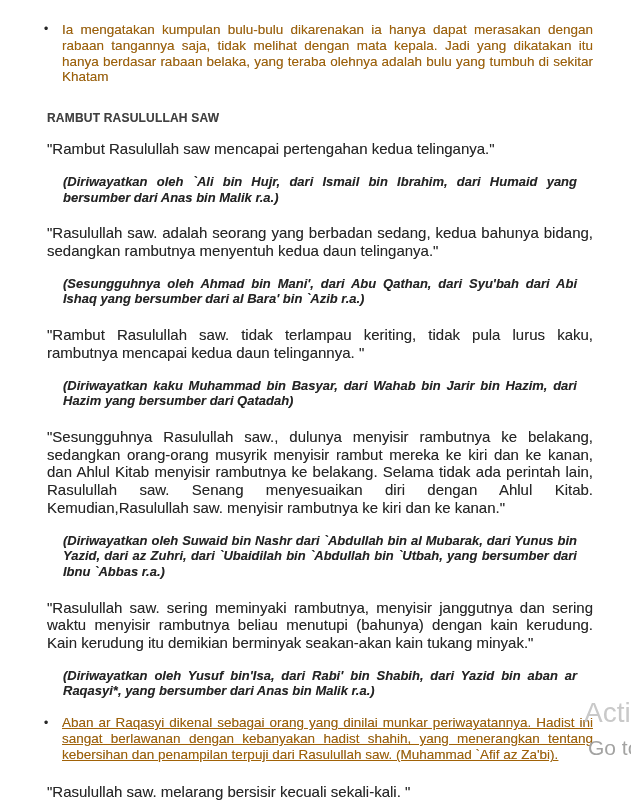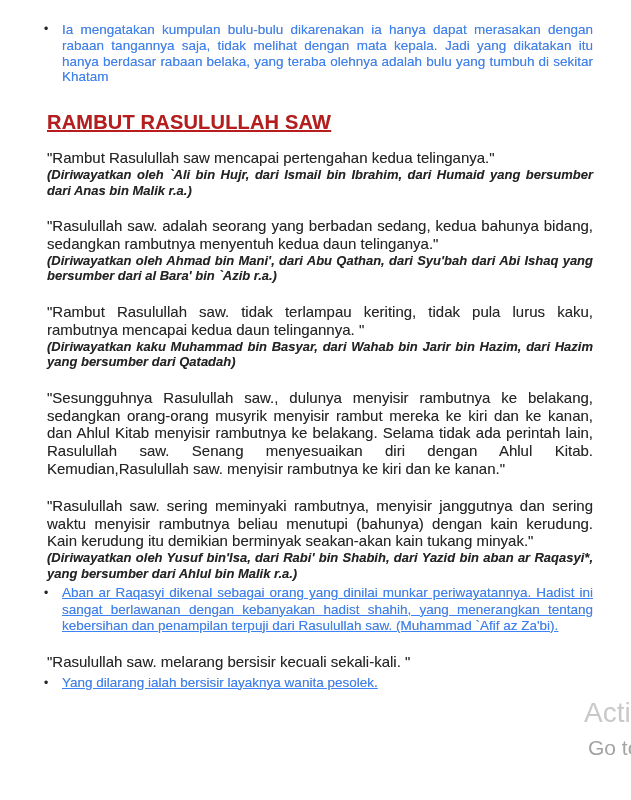--- a/index.html
+++ b/index.html
@@ -33,44 +33,43 @@
     width: 18px;
     margin-left: -3px;
     font-size: 12px;
     line-height: 15.5px;
   }
   .bullet-text {
     flex: 1;
     text-align: justify;
     font-size: 13.5px;
     line-height: 15.8px;
-    color: #3b82f6;
+    color: #a16207;
   }
   
   .section-heading {
-    font-size: 20px;
+    font-size: 12px;
     font-weight: bold;
     letter-spacing: 0.2px;
-    color: #b91c1c;
+    color: #404040;
     margin: 0;
-    text-decoration: underline;
   }
   .heading-1 { margin: 26px 0 15px 0; }
   .heading-2 { margin: 30px 0 14px 0; }
   
   .entry { margin: 0 0 19px 0; }
   .quote {
     margin: 0;
     font-size: 15px;
     line-height: 17.8px;
     text-align: justify;
     color: #262626;
   }
   .attribution {
-    margin: 0;
+    margin: 16px;
     font-size: 13px;
     font-weight: bold;
     font-style: italic;
     line-height: 15.6px;
     text-align: justify;
     color: #242424;
   }
   .note-row { margin-top: 4px; }
   .note-row .bullet-glyph { line-height: 16.2px; }
   .note-row .bullet-text { font-size: 13.5px; line-height: 16.2px; text-decoration: underline; }
@@ -115,36 +114,37 @@
 
   <h2 class="section-heading heading-1">RAMBUT RASULULLAH SAW</h2>
 
   <div class="entry">
     <p class="quote">"Rambut Rasulullah saw mencapai pertengahan kedua telinganya."</p>
     <p class="attribution">(Diriwayatkan oleh `Ali bin Hujr, dari Ismail bin Ibrahim, dari Humaid yang bersumber dari Anas bin Malik r.a.)</p>
   </div>
 
   <div class="entry">
     <p class="quote">"Rasulullah saw. adalah seorang yang berbadan sedang, kedua bahunya bidang, sedangkan rambutnya menyentuh kedua daun telinganya."</p>
-    <p class="attribution">(Diriwayatkan oleh Ahmad bin Mani', dari Abu Qathan, dari Syu'bah dari Abi Ishaq yang bersumber dari al Bara' bin `Azib r.a.)</p>
+    <p class="attribution">(Sesungguhnya oleh Ahmad bin Mani', dari Abu Qathan, dari Syu'bah dari Abi Ishaq yang bersumber dari al Bara' bin `Azib r.a.)</p>
   </div>
 
   <div class="entry">
     <p class="quote">"Rambut Rasulullah saw. tidak terlampau keriting, tidak pula lurus kaku, rambutnya mencapai kedua daun telingannya. "</p>
     <p class="attribution">(Diriwayatkan kaku Muhammad bin Basyar, dari Wahab bin Jarir bin Hazim, dari Hazim yang bersumber dari Qatadah)</p>
   </div>
 
   <div class="entry">
     <p class="quote">"Sesungguhnya Rasulullah saw., dulunya menyisir rambutnya ke belakang, sedangkan orang-orang musyrik menyisir rambut mereka ke kiri dan ke kanan, dan Ahlul Kitab menyisir rambutnya ke belakang. Selama tidak ada perintah lain, Rasulullah saw. Senang menyesuaikan diri dengan Ahlul Kitab. Kemudian,Rasulullah saw. menyisir rambutnya ke kiri dan ke kanan."</p>
+    <p class="attribution">(Diriwayatkan oleh Suwaid bin Nashr dari `Abdullah bin al Mubarak, dari Yunus bin Yazid, dari az Zuhri, dari `Ubaidilah bin `Abdullah bin `Utbah, yang bersumber dari Ibnu `Abbas r.a.)</p>
   </div>
 
 
   <div class="entry">
     <p class="quote">"Rasulullah saw. sering meminyaki rambutnya, menyisir janggutnya dan sering waktu menyisir rambutnya beliau menutupi (bahunya) dengan kain kerudung. Kain kerudung itu demikian berminyak seakan-akan kain tukang minyak."</p>
-    <p class="attribution">(Diriwayatkan oleh Yusuf bin'Isa, dari Rabi' bin Shabih, dari Yazid bin aban ar Raqasyi*, yang bersumber dari Ahlul bin Malik r.a.)</p>
+    <p class="attribution">(Diriwayatkan oleh Yusuf bin'Isa, dari Rabi' bin Shabih, dari Yazid bin aban ar Raqasyi*, yang bersumber dari Anas bin Malik r.a.)</p>
     <div class="bullet-row note-row">
       <span class="bullet-glyph">•</span>
       <span class="bullet-text">Aban ar Raqasyi dikenal sebagai orang yang dinilai munkar periwayatannya. Hadist ini sangat berlawanan dengan kebanyakan hadist shahih, yang menerangkan tentang kebersihan dan penampilan terpuji dari Rasulullah saw. (Muhammad `Afif az Za'bi).</span>
     </div>
   </div>
 
   <div class="entry entry-last">
     <p class="quote">"Rasulullah saw. melarang bersisir kecuali sekali-kali. "</p>
     <div class="bullet-row note-row">
       <span class="bullet-glyph">•</span>

